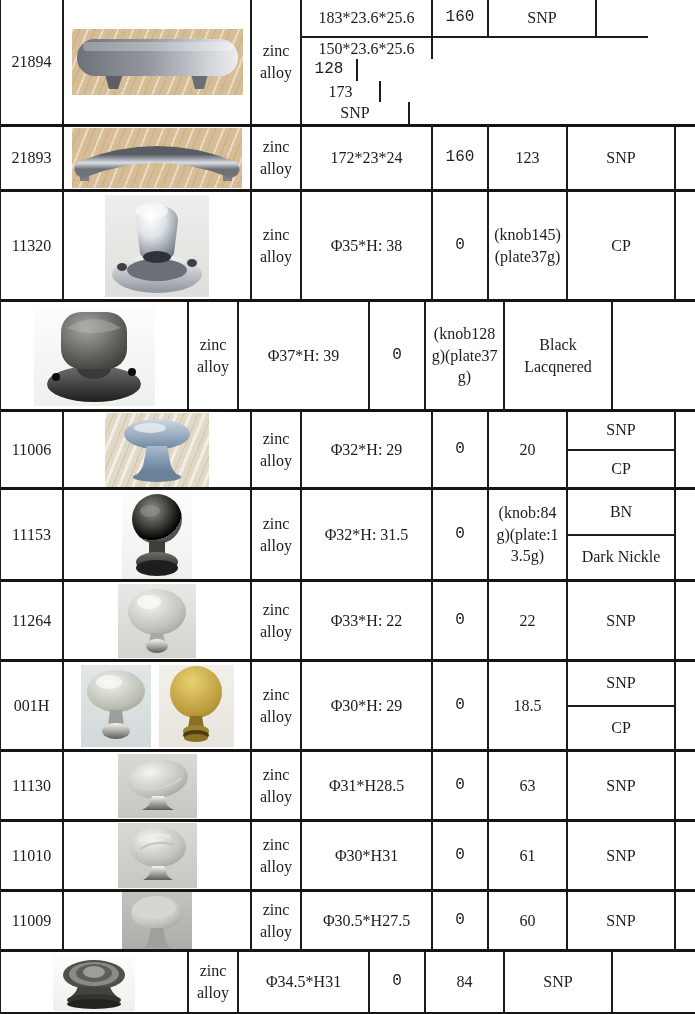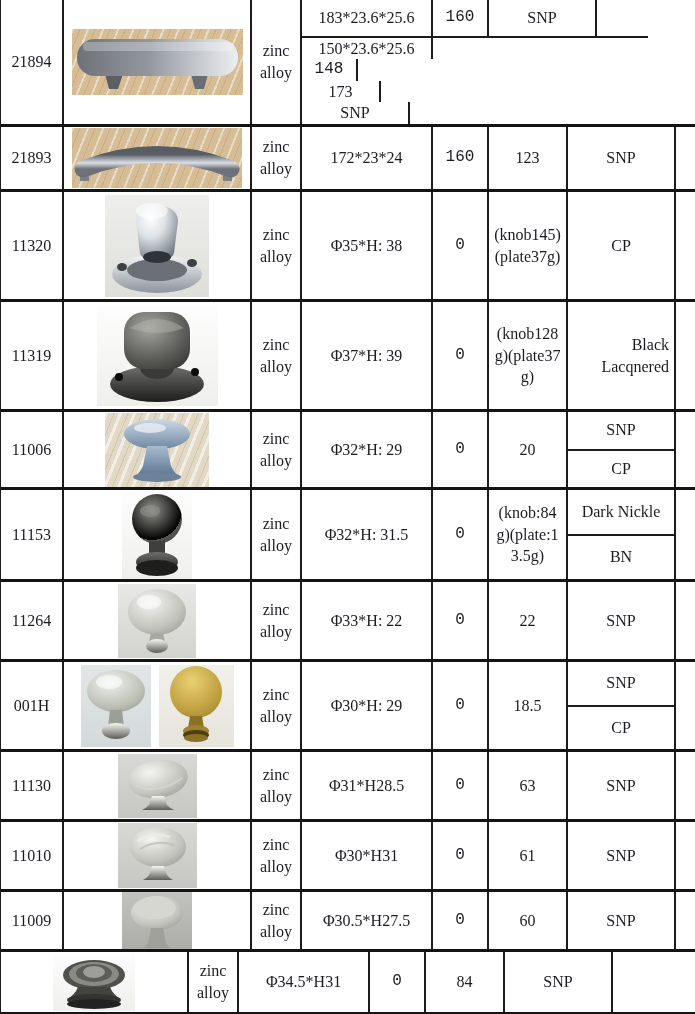--- a/index.html
+++ b/index.html
@@ -8,21 +8,21 @@
   .row{display:flex;border-bottom:3px solid #141414;box-sizing:border-box;}
   .cell{border-right:2px solid #1c1c1c;box-sizing:border-box;display:flex;
         align-items:center;justify-content:center;text-align:center;
         font-size:16px;line-height:1.35;background:#fff;overflow:hidden;}
   .c-code{width:63px;}
   .c-img{width:188px;}
   .c-mat{width:50px;padding:0 10px;}
   .c-size{width:131px;padding:0 2px;}
   .c-hole{width:56px;font-family:Liberation Mono, monospace;}
   .c-wt{width:79px;padding:0 4px;word-break:break-all;}
-  .c-fin{width:108px;padding:0 5px;text-align:right;}
+  .c-fin{width:108px;padding:0 5px;}
   
   .sub-wrap{display:flex;flex-direction:column;width:346px;box-sizing:border-box;}
   .sub-row{display:flex;flex:1;}
   .sub-row + .sub-row{border-top:2px solid #1c1c1c;flex-direction:column;}
   .sub-row .c-fin{padding:0;}
   
   .fin-split{flex-direction:column;padding:0;align-items:stretch;}
   .fin-half{flex:1;display:flex;align-items:center;justify-content:center;}
   .fin-half + .fin-half{border-top:2px solid #1c1c1c;}
   
@@ -145,21 +145,21 @@
           </div>
         <div class="cell c-fin">
             <span>SNP</span>
           </div>
       </div>
       <div class="sub-row">
         <div class="cell c-size">
             <span>150*23.6*25.6</span>
           </div>
         <div class="cell c-hole">
-            <span>148</span>
+            <span>128</span>
           </div>
         <div class="cell c-wt">
             <span>173</span>
           </div>
         <div class="cell c-fin">
             <span>SNP</span>
           </div>
       </div>
     </div>
   </div>
@@ -222,23 +222,20 @@
       </div>
     <div class="cell c-wt">
         <span>(knob145)(plate37g)</span>
       </div>
     <div class="cell c-fin">
         <span>CP</span>
       </div>
   </div>
 
   <div class="row" style="height:110px">
-    <div class="cell c-code">
-        <span>11319</span>
-      </div>
     <div class="cell c-img">
       <div class="photo bg-white" style="width:121px;height:100px">
         <svg viewBox="0 0 121 100">
           <ellipse cx="60" cy="78" rx="47" ry="18" fill="url(#darkBase)"></ellipse>
           <circle cx="22" cy="71" r="4" fill="#0d0d0d"></circle>
           <circle cx="98" cy="66" r="4" fill="#0d0d0d"></circle>
           <ellipse cx="60" cy="62" rx="17" ry="11" fill="#3a3a38"></ellipse>
           <rect x="27" y="6" width="66" height="57" rx="20" fill="url(#darkHead)"></rect>
           <path d="M33 22 Q60 4 87 22 Q60 32 33 22" fill="#b7b7b2" opacity=".45"></path>
         </svg>
@@ -320,24 +317,24 @@
         <span>Φ32*H: 31.5</span>
       </div>
     <div class="cell c-hole">
         <span>0</span>
       </div>
     <div class="cell c-wt">
         <span>(knob:84g)(plate:13.5g)</span>
       </div>
     <div class="cell c-fin fin-split">
       <div class="fin-half">
-          <span>Dark Nickle</span>
+          <span>BN</span>
         </div>
       <div class="fin-half">
-          <span>BN</span>
+          <span>Dark Nickle</span>
         </div>
     </div>
   </div>
 
   <div class="row" style="height:80px">
     <div class="cell c-code">
         <span>11264</span>
       </div>
     <div class="cell c-img">
       <div class="photo bg-grey" style="width:78px;height:74px">

